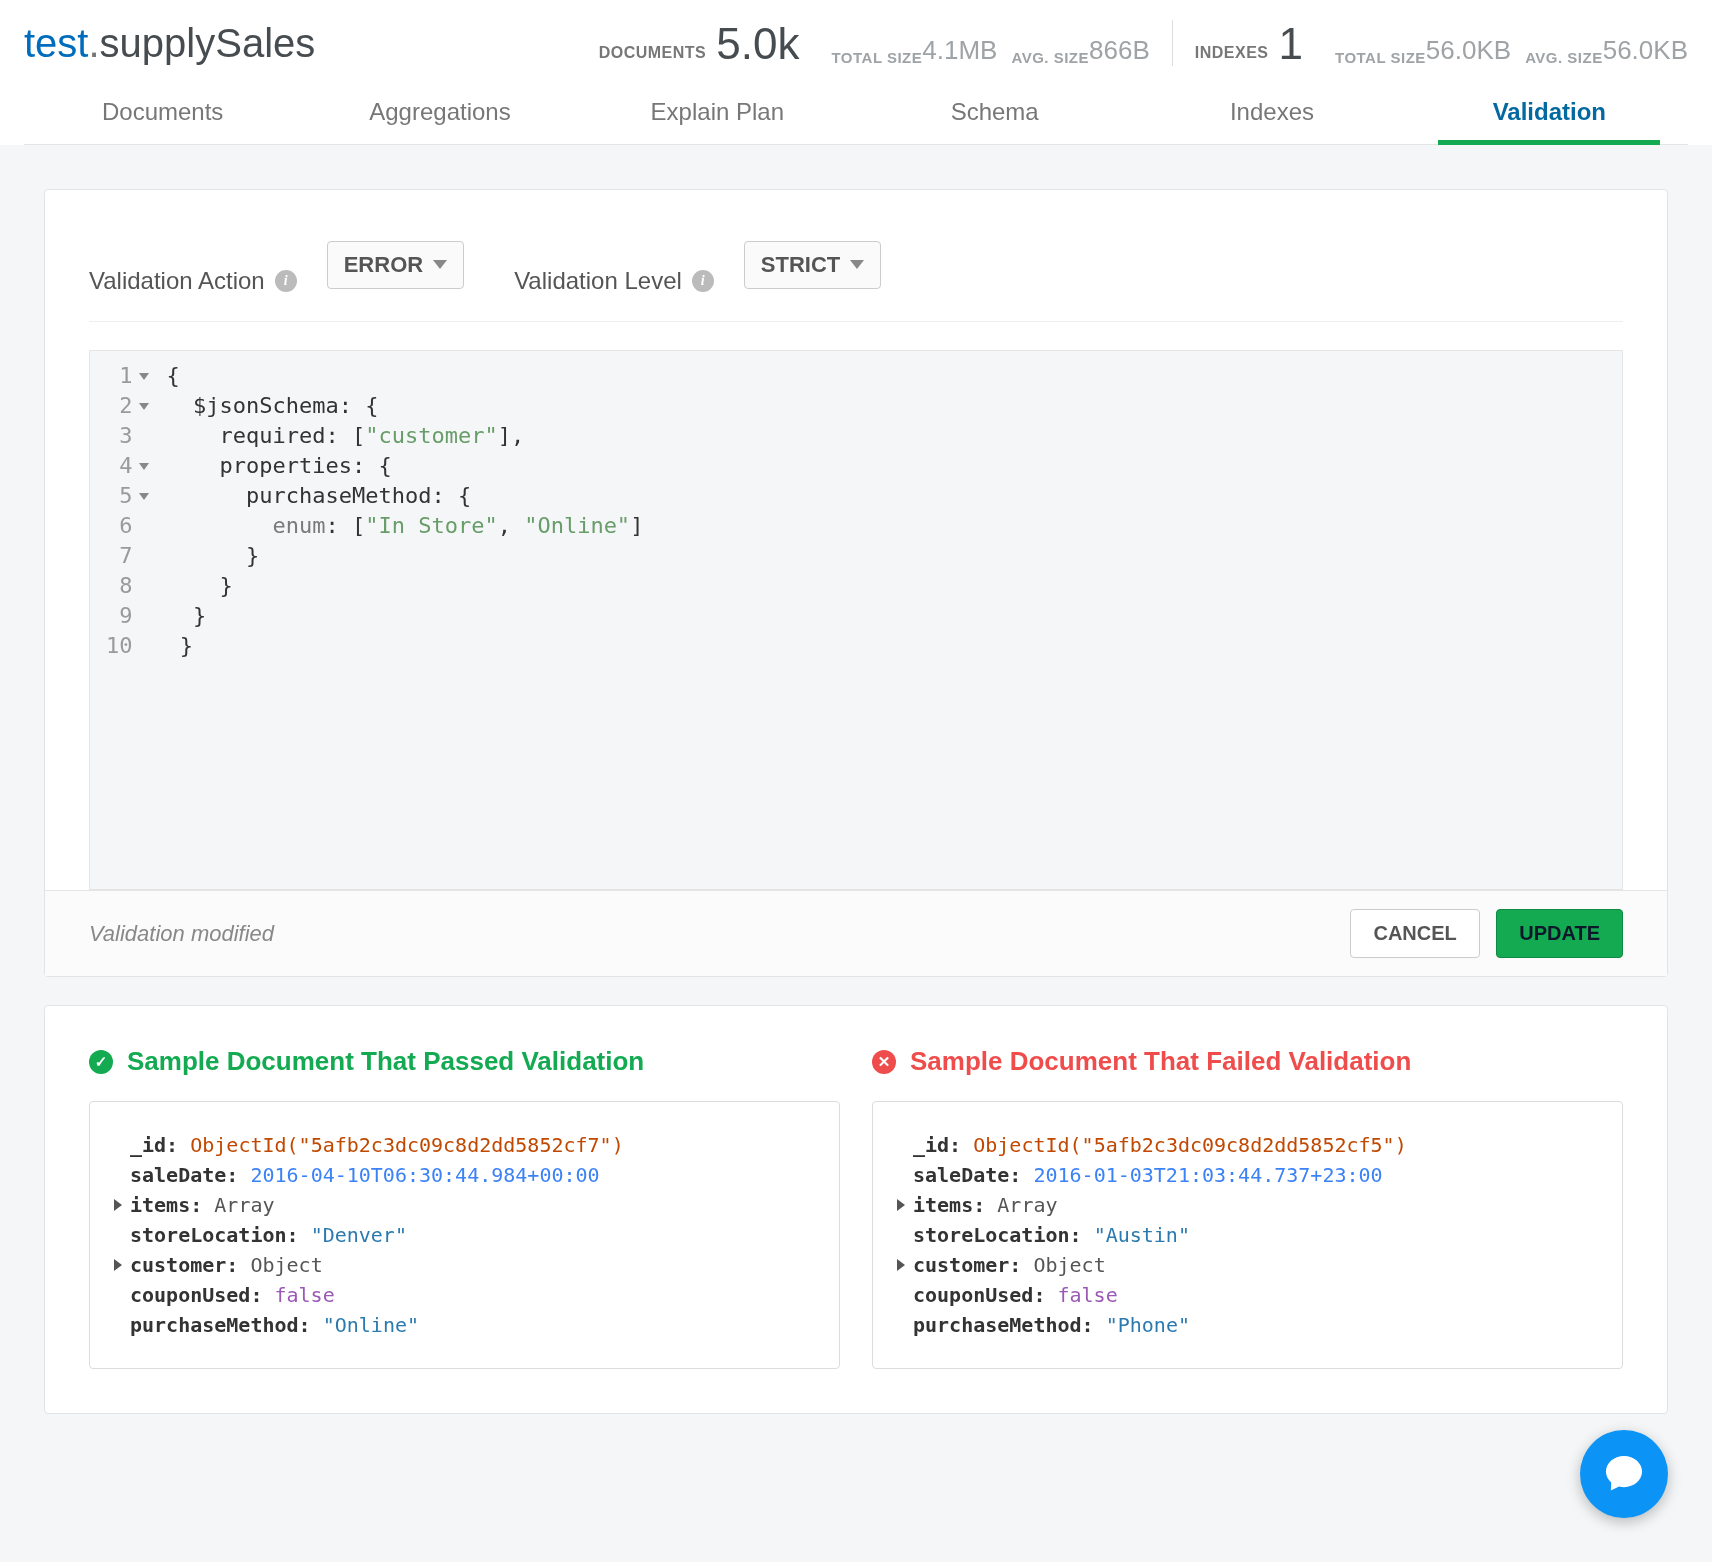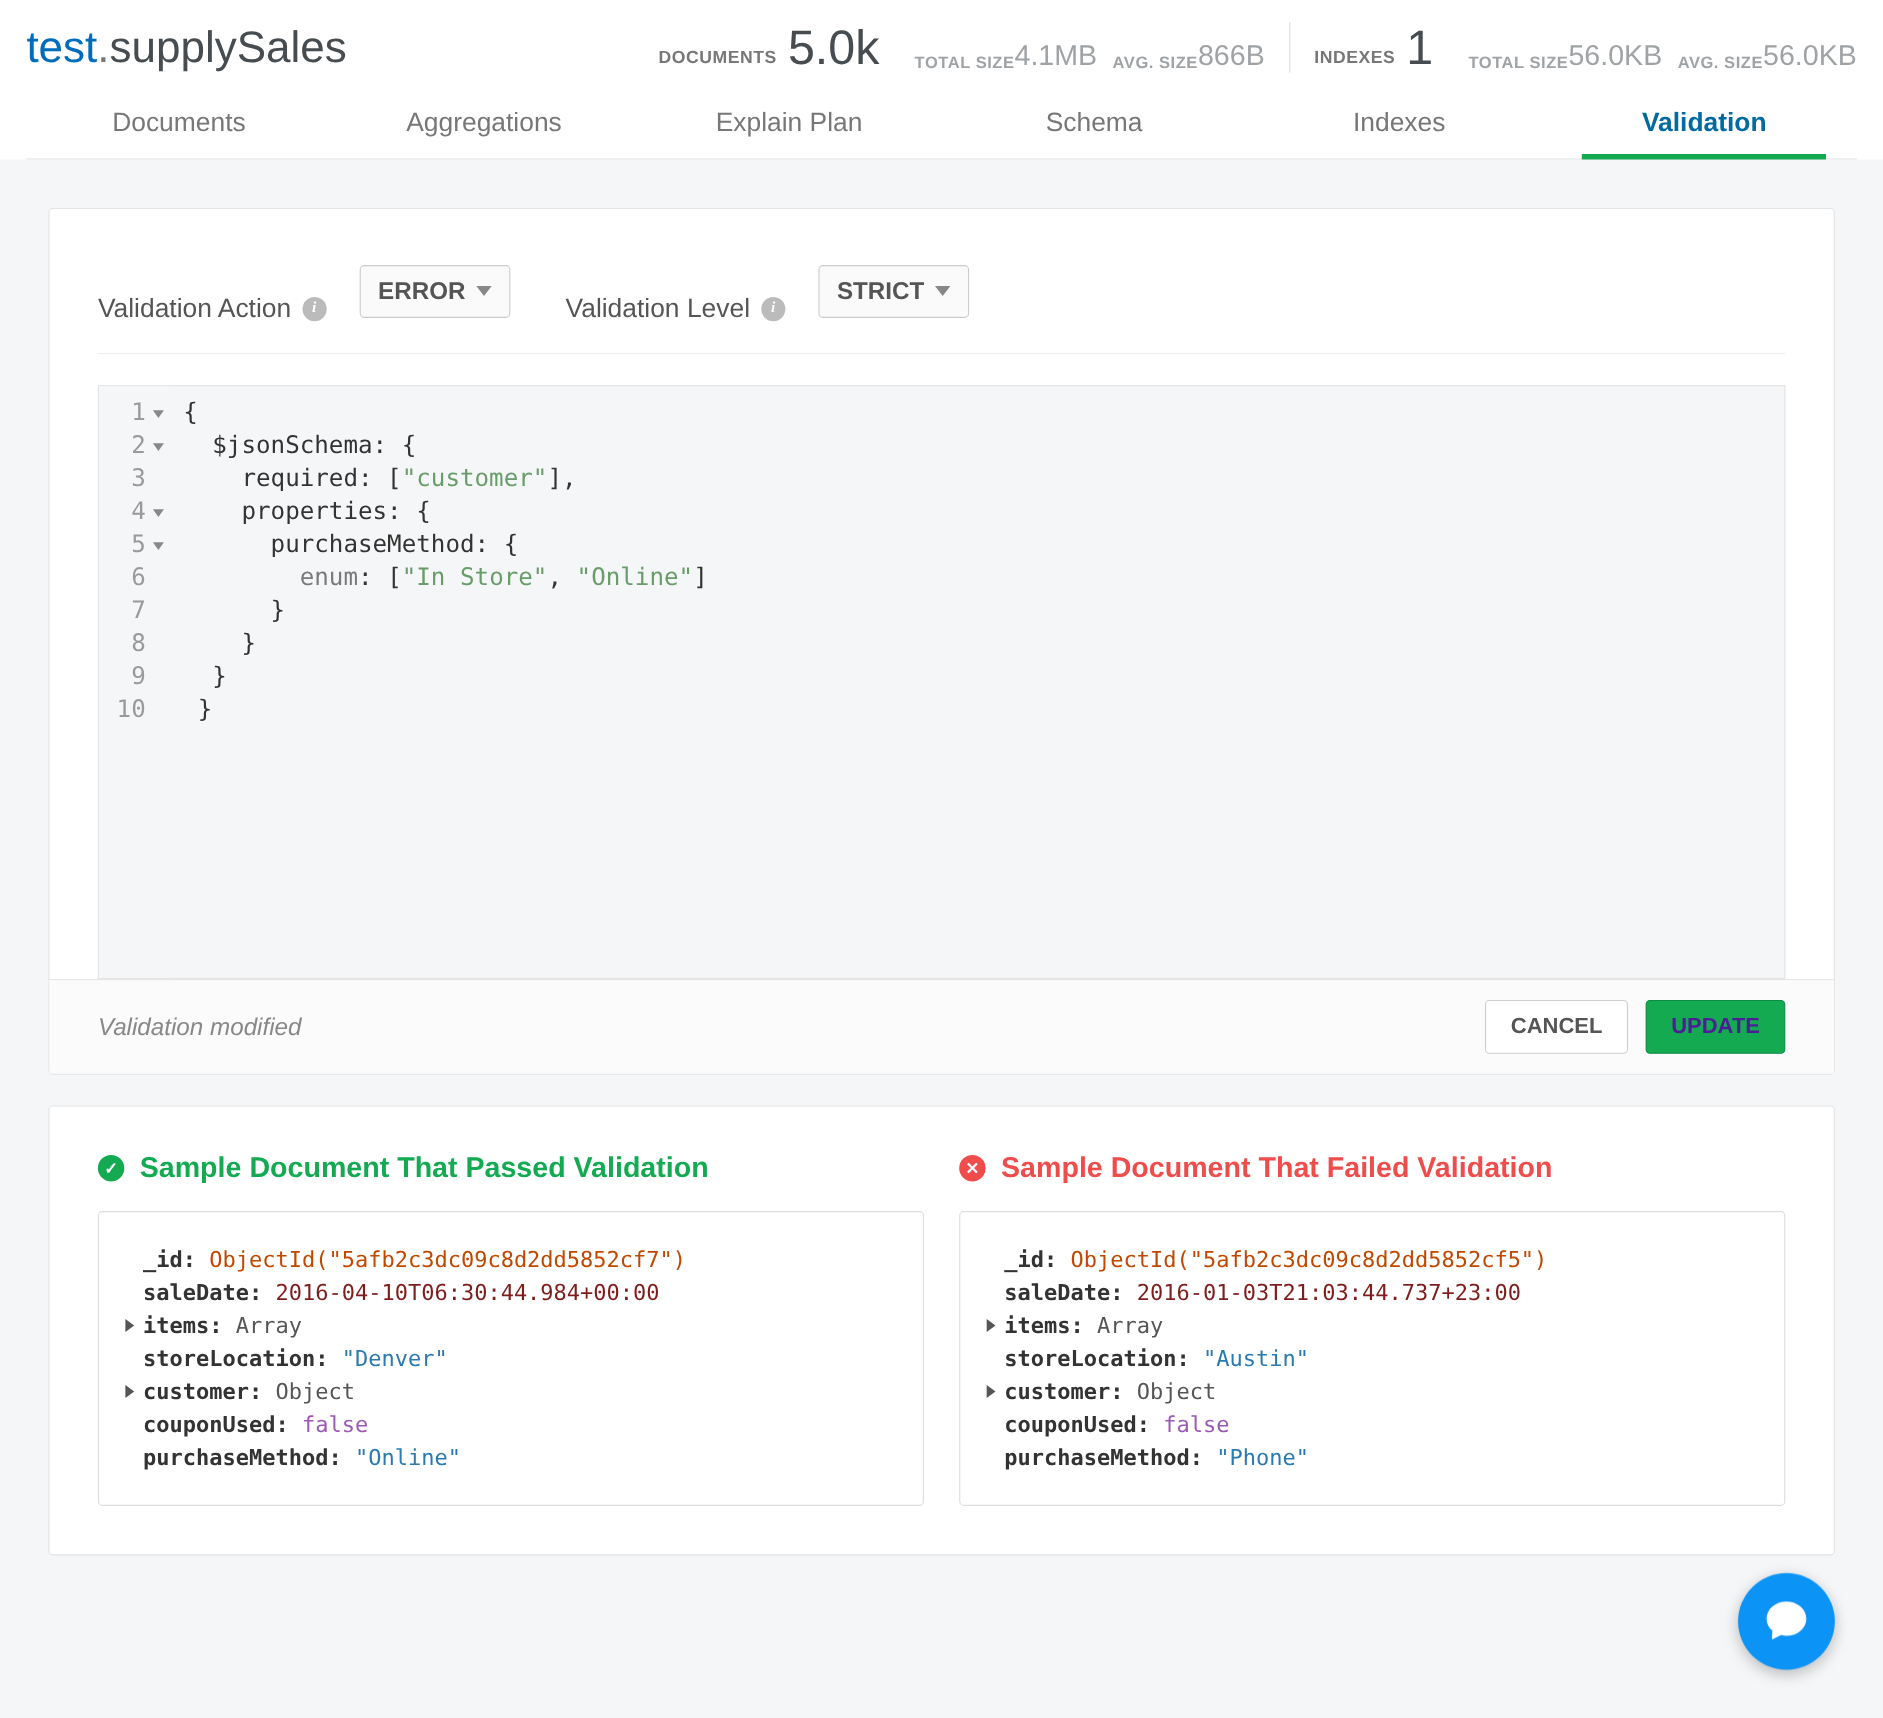--- a/index.html
+++ b/index.html
@@ -101,21 +101,21 @@
   .footer-bar {
     margin: 0 -44px; border-top: 1px solid #e5e5e5; background: #fbfbfb;
     padding: 18px 44px; display: flex; align-items: center; justify-content: space-between;
   }
   .modified { font-style: italic; color: #888; font-size: 22px; }
   .btn {
     border-radius: 4px; padding: 12px 22px; font-size: 20px; font-weight: 700;
     cursor: pointer; border: 1px solid transparent;
   }
   .btn-cancel { background: #fff; border-color: #ccc; color: #555; margin-right: 12px; }
-  .btn-update { background: #13aa52; border-color: #0f8a42; color: #4c1d95; }
+  .btn-update { background: #13aa52; border-color: #0f8a42; color: #0f172a; }
   .samples-card {
     background: #fff; border: 1px solid #e1e3e5; border-radius: 4px;
     margin-top: 28px; padding: 40px 44px 44px 44px;
     display: flex; gap: 32px;
   }
   .sample-col { flex: 1; }
   .sample-head { display: flex; align-items: center; gap: 14px; font-size: 26px; font-weight: 700; margin-bottom: 24px; }
   .sample-head.pass { color: #13aa52; }
   .sample-head.fail { color: #ef4c4c; }
   .status-icon { width: 24px; height: 24px; border-radius: 50%; display: inline-flex; align-items: center; justify-content: center; color: #fff; font-size: 15px; font-weight: 700; flex: none; }
@@ -127,21 +127,21 @@
   }
   .doc-line { display: flex; align-items: center; }
   .expander {
     width: 0; height: 0; border-top: 6px solid transparent;
     border-bottom: 6px solid transparent; border-left: 8px solid #555;
     margin-right: 8px; flex: none;
   }
   .expander-sp { width: 16px; flex: none; }
   .dk { font-weight: 700; color: #333; }
   .dv-oid { color: #c04800; }
-  .dv-date { color: #7f1d1d; }
+  .dv-date { color: #3b82f6; }
   .dv-type { color: #555; }
   .dv-str { color: #2a7ab0; }
   .dv-bool { color: #9b59b6; }
   .chat-fab {
     position: fixed; right: 44px; bottom: 44px; width: 88px; height: 88px;
     border-radius: 50%; background: #0b93f6; display: flex;
     align-items: center; justify-content: center; cursor: pointer;
     box-shadow: 0 4px 14px rgba(0,0,0,0.25);
   }
   .chat-fab svg { width: 46px; height: 46px; fill: #fff; }

